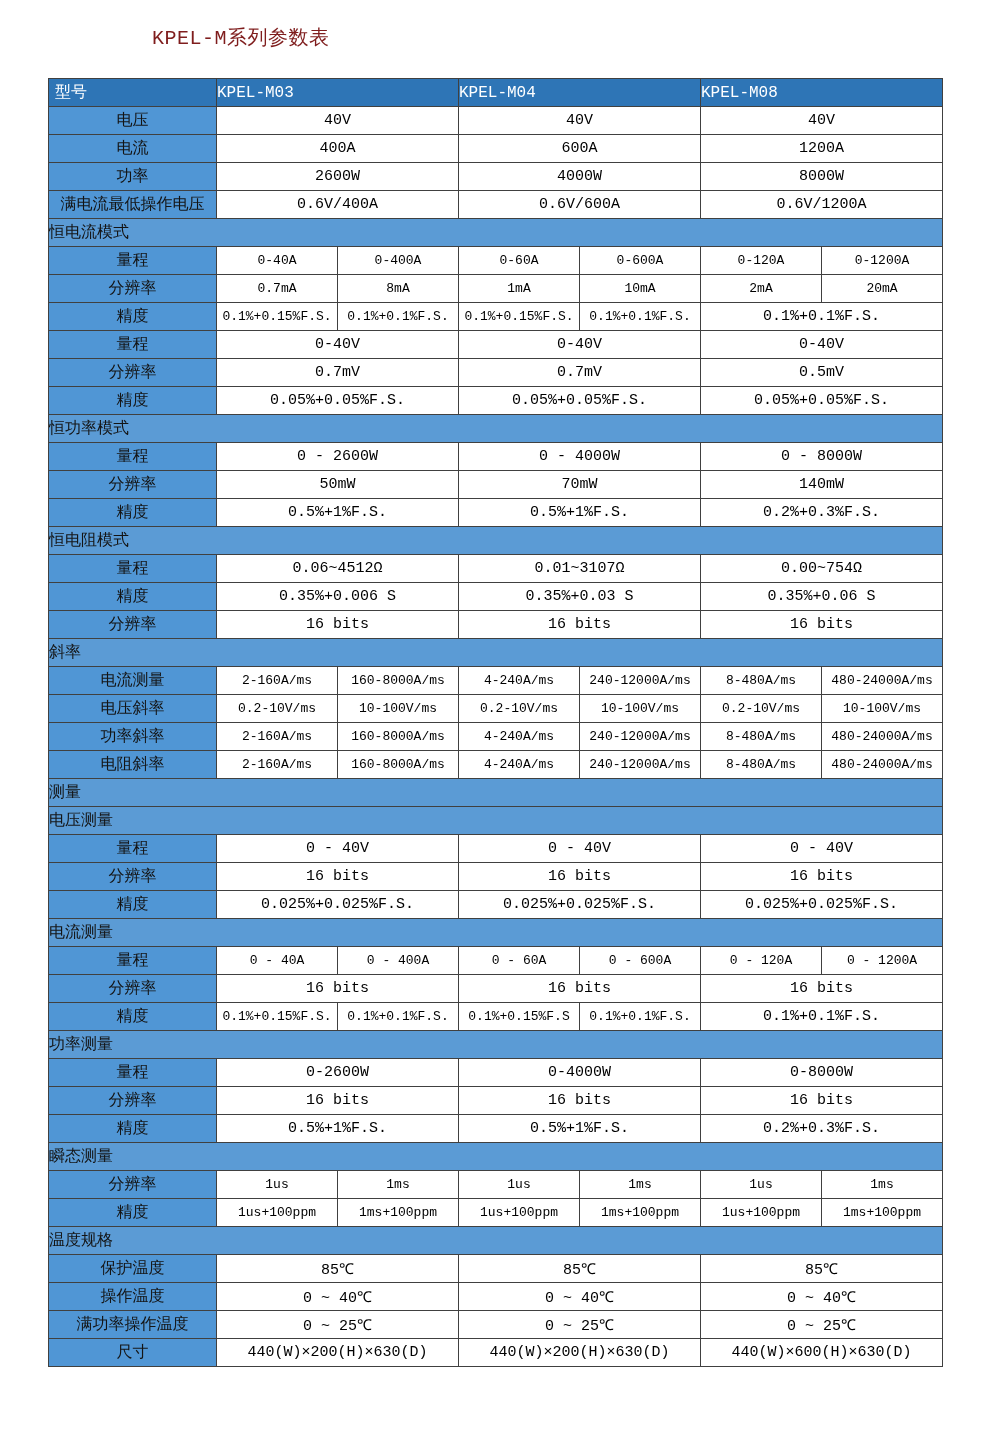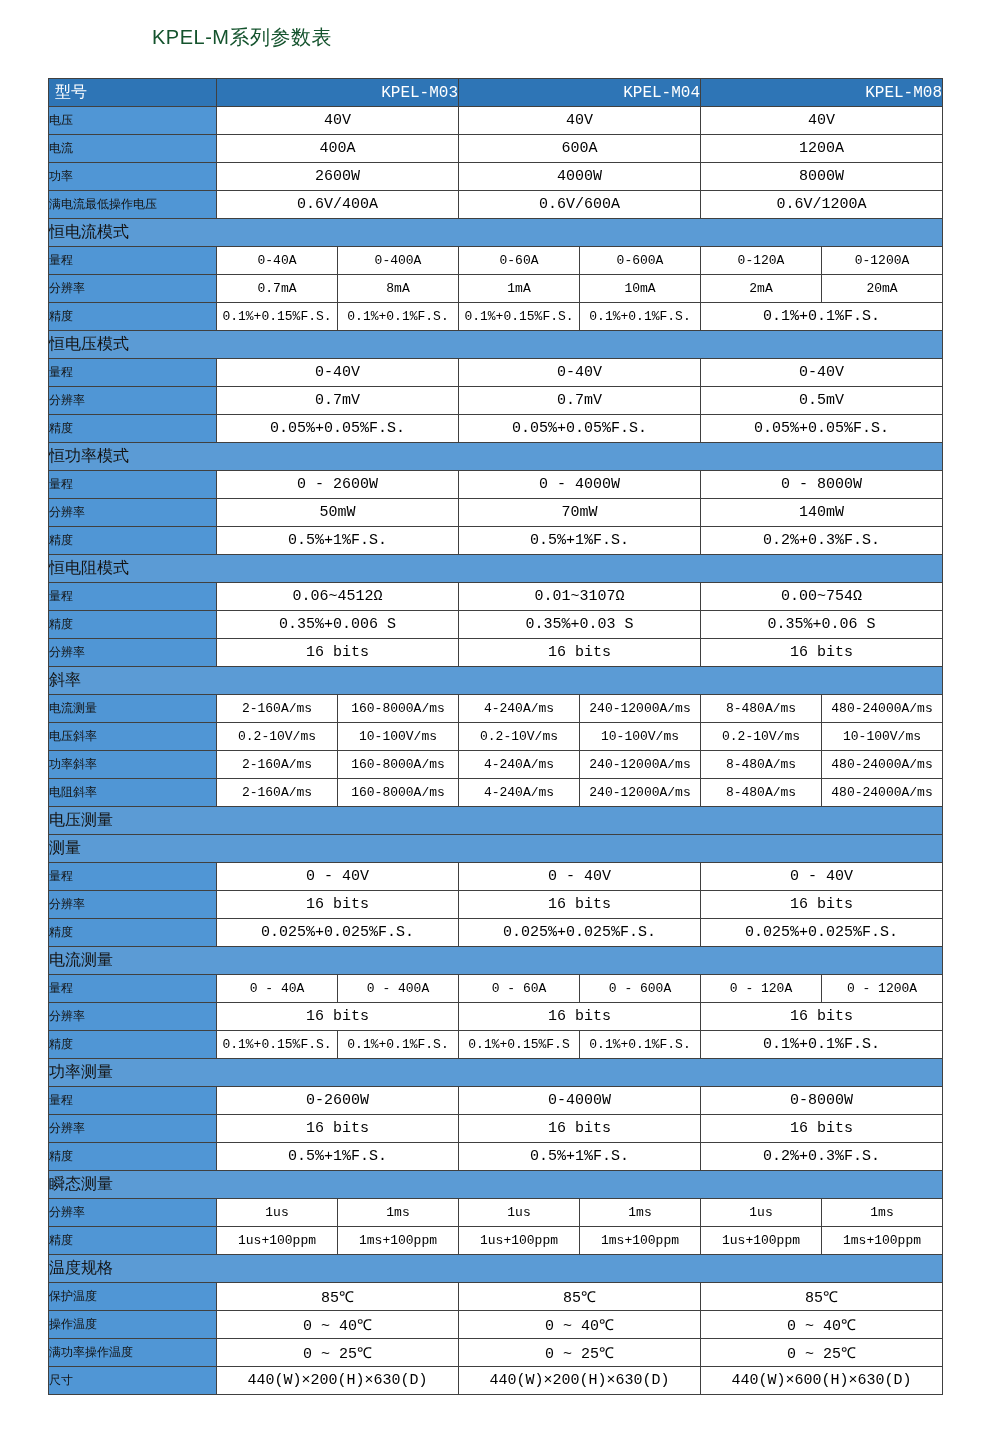--- a/index.html
+++ b/index.html
@@ -11,45 +11,45 @@
     --label-text:#141414;
   }
   *{box-sizing:border-box;}
   html,body{margin:0;padding:0;}
   body{
     width:1000px;height:1454px;background:#ffffff;position:relative;
     font-family:"Liberation Sans","DejaVu Sans",sans-serif;
   }
   .page-title{
     position:absolute;left:152px;top:24px;
-    font-size:20px;color:#14532d;letter-spacing:0.5px;
-    font-family:Liberation Sans, sans-serif;
+    font-size:20px;color:#7f1d1d;letter-spacing:0.5px;
+    font-family:Liberation Mono, monospace;
   }
   table.spec{
     position:absolute;left:48px;top:78px;width:894px;
     border-collapse:collapse;table-layout:fixed;
   }
   table.spec td, table.spec th{
     border:1px solid var(--border);
     height:28px;padding:0;overflow:hidden;white-space:nowrap;
   }
   thead th{
     background:var(--header-bg);color:var(--header-text);
-    font-weight:normal;font-size:16px;text-align:right;
+    font-weight:normal;font-size:16px;text-align:left;
     border-bottom:3px solid #ffffff;
     font-family:"Liberation Mono","DejaVu Sans Mono",monospace;
   }
   thead th.label{
     text-align:left;padding-left:6px;
     font-family:"Liberation Sans","DejaVu Sans",sans-serif;
     margin-left:32px;
   }
   td.label{
     background:var(--label-bg);color:var(--label-text);
-    text-align:left;padding-left:5px;font-size:12px;
+    text-align:center;padding-left:5px;font-size:16px;
   }
   td.band{
     background:var(--band-bg);color:var(--label-text);
     text-align:left;font-size:16px;height:28px;
     border-top:3px solid #ffffff;border-bottom:3px solid #ffffff;
   }
   td.val{
     background:#ffffff;color:#000000;text-align:center;
     font-family:"Liberation Mono","DejaVu Sans Mono",monospace;
   }
@@ -127,23 +127,20 @@
       </tr>
       <tr>
         <td class="label">精度</td>
         <td colspan="1" class="val s1">0.1%+0.15%F.S.</td>
         <td colspan="1" class="val s1">0.1%+0.1%F.S.</td>
         <td colspan="1" class="val s1">0.1%+0.15%F.S.</td>
         <td colspan="1" class="val s1">0.1%+0.1%F.S.</td>
         <td colspan="2" class="val s2">0.1%+0.1%F.S.</td>
       </tr>
       <tr>
-        <td colspan="7" class="band">恒电压模式</td>
-      </tr>
-      <tr>
         <td class="label">量程</td>
         <td colspan="2" class="val s2">0-40V</td>
         <td colspan="2" class="val s2">0-40V</td>
         <td colspan="2" class="val s2">0-40V</td>
       </tr>
       <tr>
         <td class="label">分辨率</td>
         <td colspan="2" class="val s2">0.7mV</td>
         <td colspan="2" class="val s2">0.7mV</td>
         <td colspan="2" class="val s2">0.5mV</td>
@@ -229,24 +226,24 @@
       <tr>
         <td class="label">电阻斜率</td>
         <td colspan="1" class="val s1">2-160A/ms</td>
         <td colspan="1" class="val s1">160-8000A/ms</td>
         <td colspan="1" class="val s1">4-240A/ms</td>
         <td colspan="1" class="val s1">240-12000A/ms</td>
         <td colspan="1" class="val s1">8-480A/ms</td>
         <td colspan="1" class="val s1">480-24000A/ms</td>
       </tr>
       <tr>
+        <td colspan="7" class="band">测量</td>
+      </tr>
+      <tr>
         <td colspan="7" class="band">电压测量</td>
-      </tr>
-      <tr>
-        <td colspan="7" class="band">测量</td>
       </tr>
       <tr>
         <td class="label">量程</td>
         <td colspan="2" class="val s2">0 - 40V</td>
         <td colspan="2" class="val s2">0 - 40V</td>
         <td colspan="2" class="val s2">0 - 40V</td>
       </tr>
       <tr>
         <td class="label">分辨率</td>
         <td colspan="2" class="val s2">16 bits</td>

